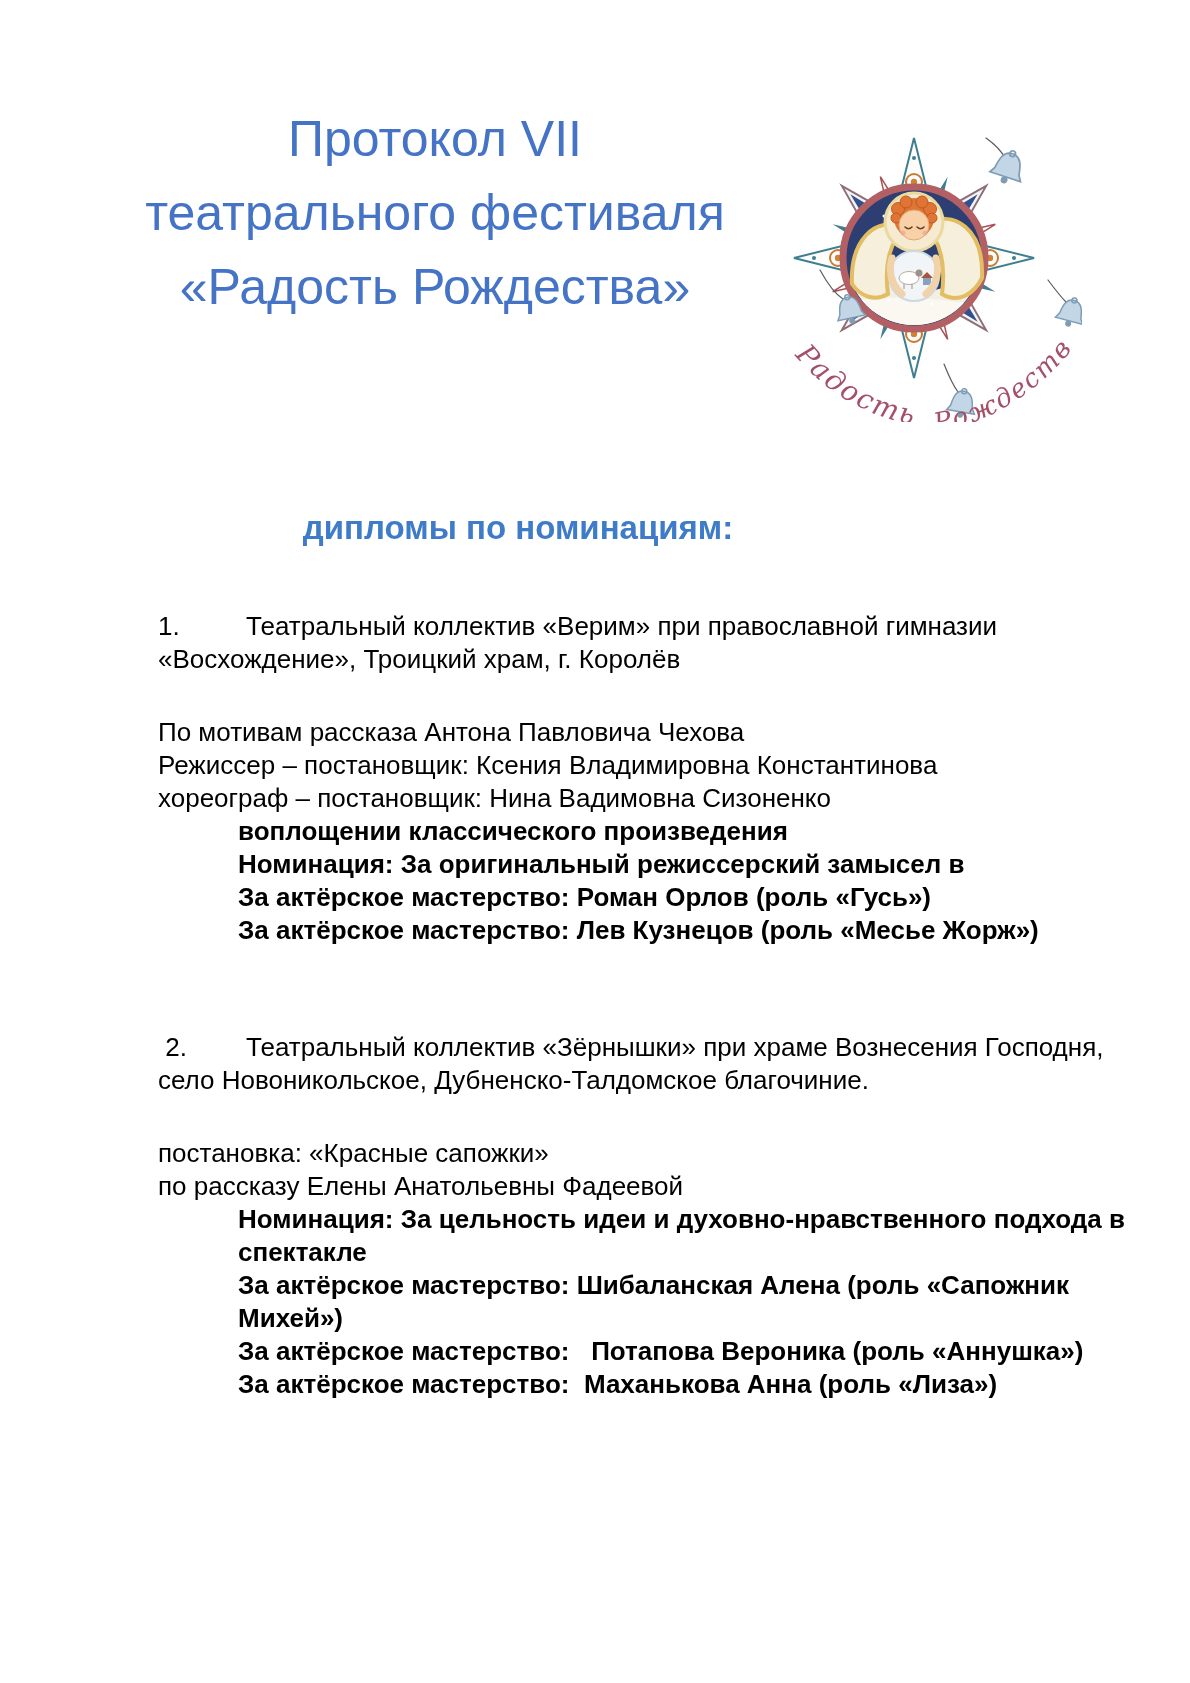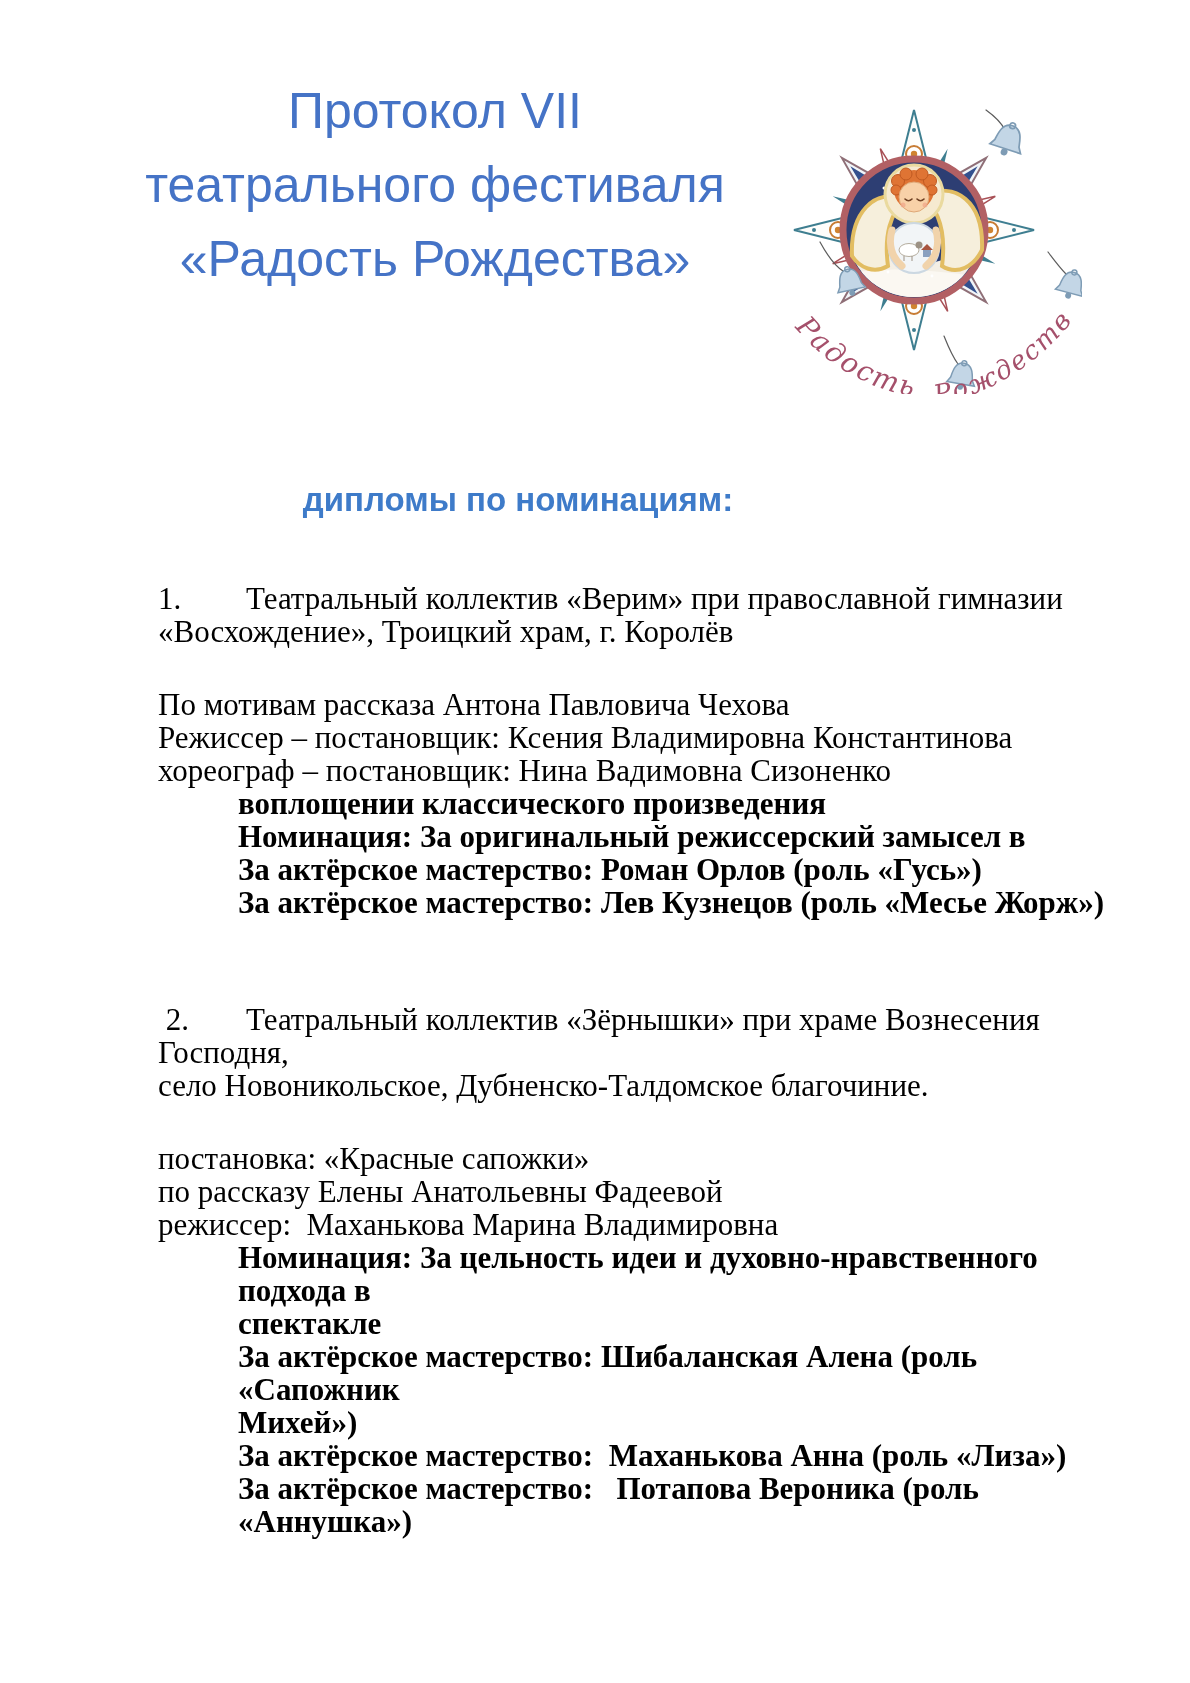--- a/index.html
+++ b/index.html
@@ -16,20 +16,21 @@
   
   .title {
     width: 870px;
     padding-top: 74px;
     text-align: center;
     font-family: "Liberation Sans", sans-serif;
     font-size: 50px;
     line-height: 74px;
     font-weight: 400;
     color: var(--title-blue, #4573C6);
+    margin-top: 28px;
   }
 
   
   .logo {
     position: absolute;
     left: 786px; top: 84px;
     width: 296px; height: 310px;
   }
   .logo-script {
     font-family: "DejaVu Serif", serif;
@@ -46,22 +47,22 @@
     font-family: "Liberation Sans", sans-serif;
     font-weight: 700;
     font-size: 33px;
     line-height: 40px;
     color: var(--heading-blue, #3E7BC9);
   }
 
   
   .content {
     margin: 62px 60px 0 158px;
-    font-family: Liberation Serif, serif;
-    font-size: 31px;
+    font-family: Liberation Sans, sans-serif;
+    font-size: 26px;
     line-height: 33px;
     color: var(--body-text, #000);
   }
   .line { white-space: pre-wrap; }
   .num { display: inline-block; min-width: 88px; white-space: pre; }
   .spacer { height: 40px; }
   .awards { padding-left: 80px; font-weight: 700; }
   .entry + .entry { margin-top: 84px; }
 </style>
 </head>
@@ -272,25 +273,24 @@
           <div class="line bold">За актёрское мастерство: Роман Орлов (роль «Гусь»)</div>
           <div class="line bold">За актёрское мастерство: Лев Кузнецов (роль «Месье Жорж»)</div>
         </div>
       </section>
       <section class="entry">
         <div class="line"><span class="num"> 2.</span><span>Театральный коллектив «Зёрнышки» при храме Вознесения Господня,</span></div>
         <div class="line">село Новоникольское, Дубненско-Талдомское благочиние.</div>
         <div class="spacer"></div>
         <div class="line">постановка: «Красные сапожки»</div>
         <div class="line">по рассказу Елены Анатольевны Фадеевой</div>
-        <div class="line">режиссер:  Маханькова Марина Владимировна</div>
         <div class="awards">
           <div class="line bold">Номинация: За цельность идеи и духовно-нравственного подхода в</div>
           <div class="line bold">спектакле</div>
           <div class="line bold">За актёрское мастерство: Шибаланская Алена (роль «Сапожник</div>
           <div class="line bold">Михей»)</div>
+          <div class="line bold">За актёрское мастерство:   Потапова Вероника (роль «Аннушка»)</div>
           <div class="line bold">За актёрское мастерство:  Маханькова Анна (роль «Лиза»)</div>
-          <div class="line bold">За актёрское мастерство:   Потапова Вероника (роль «Аннушка»)</div>
         </div>
       </section>
     </main>
 
 </div>
 
 </body></html>

